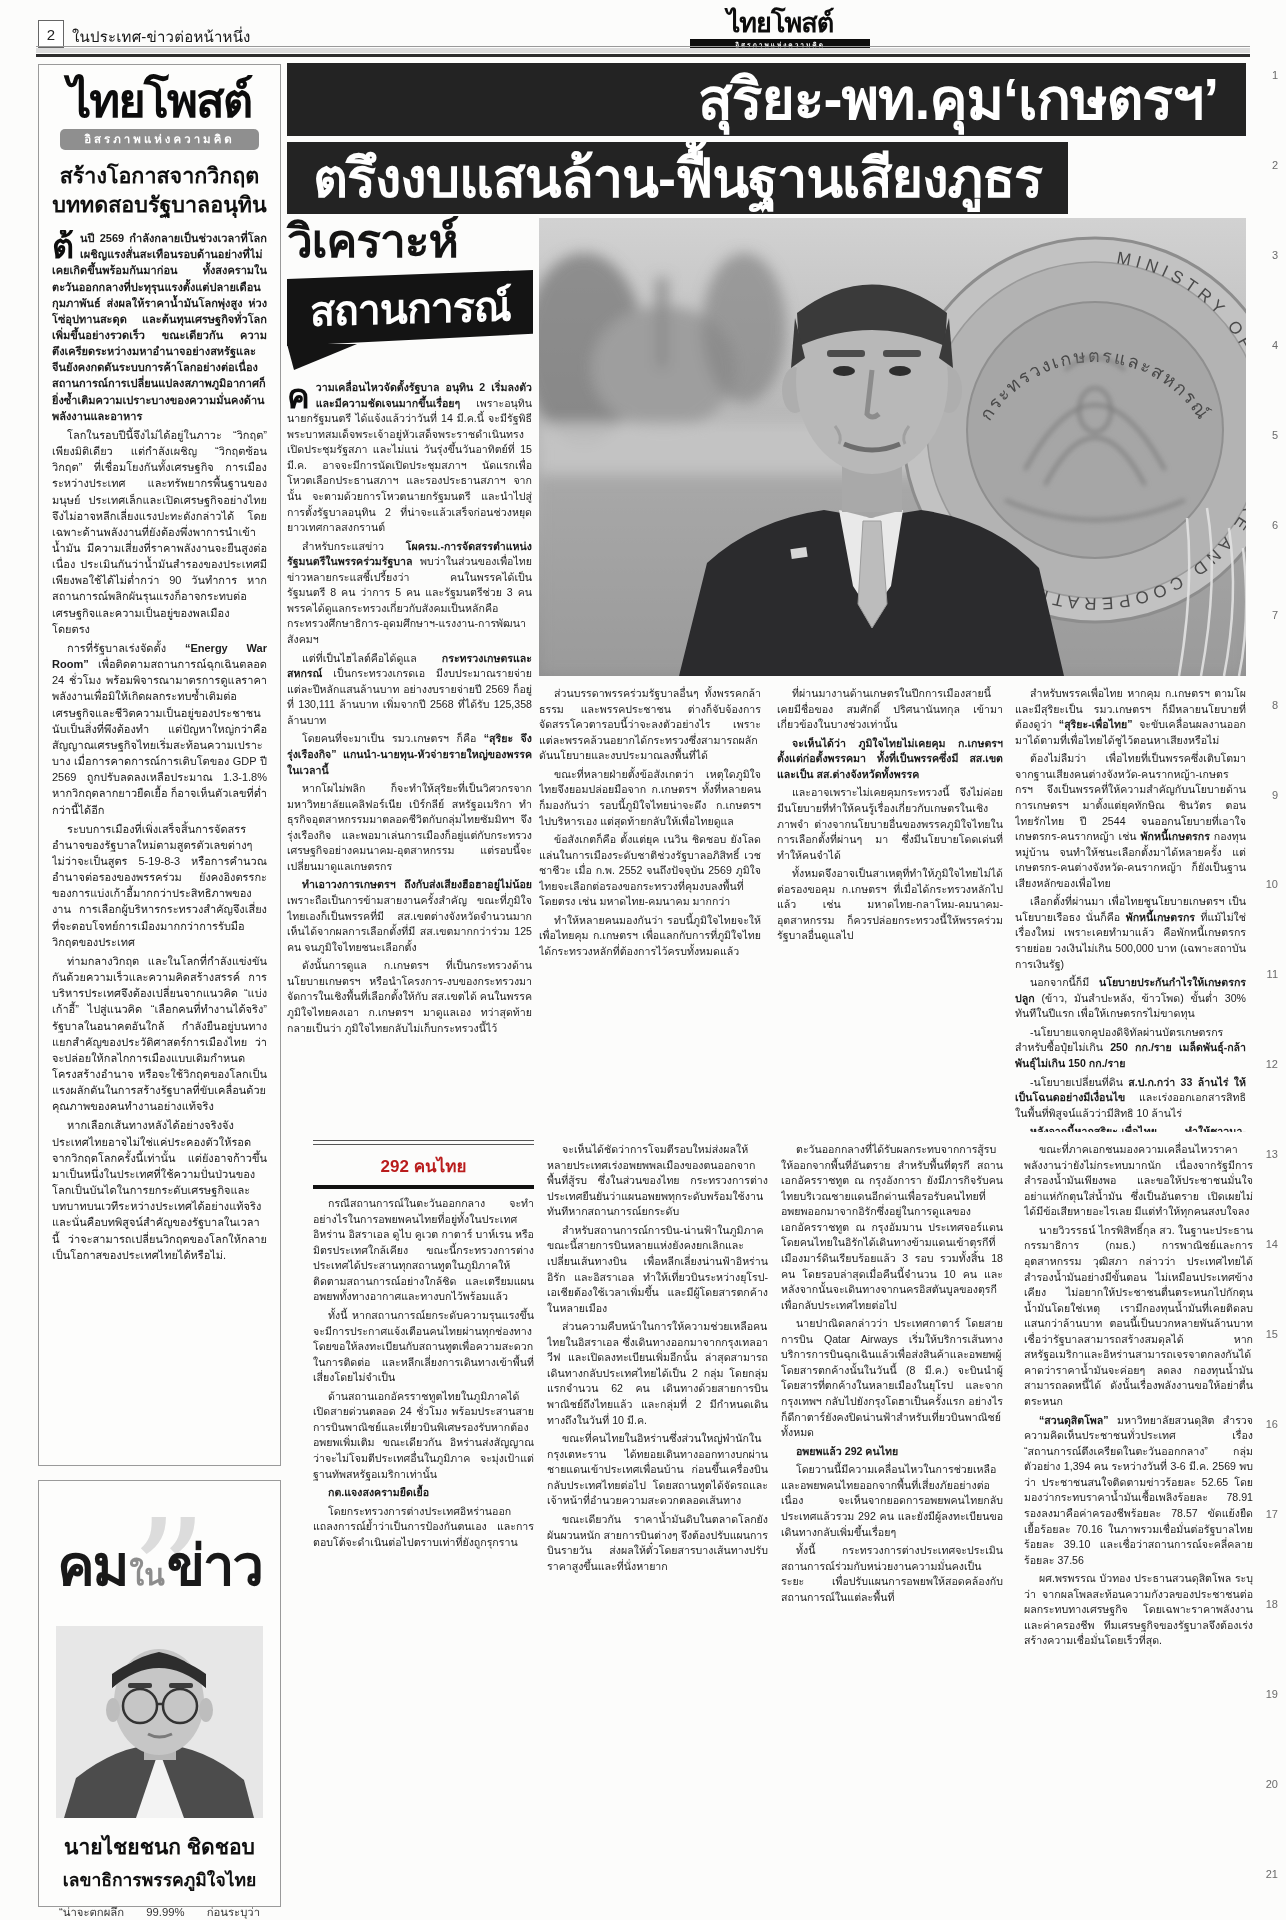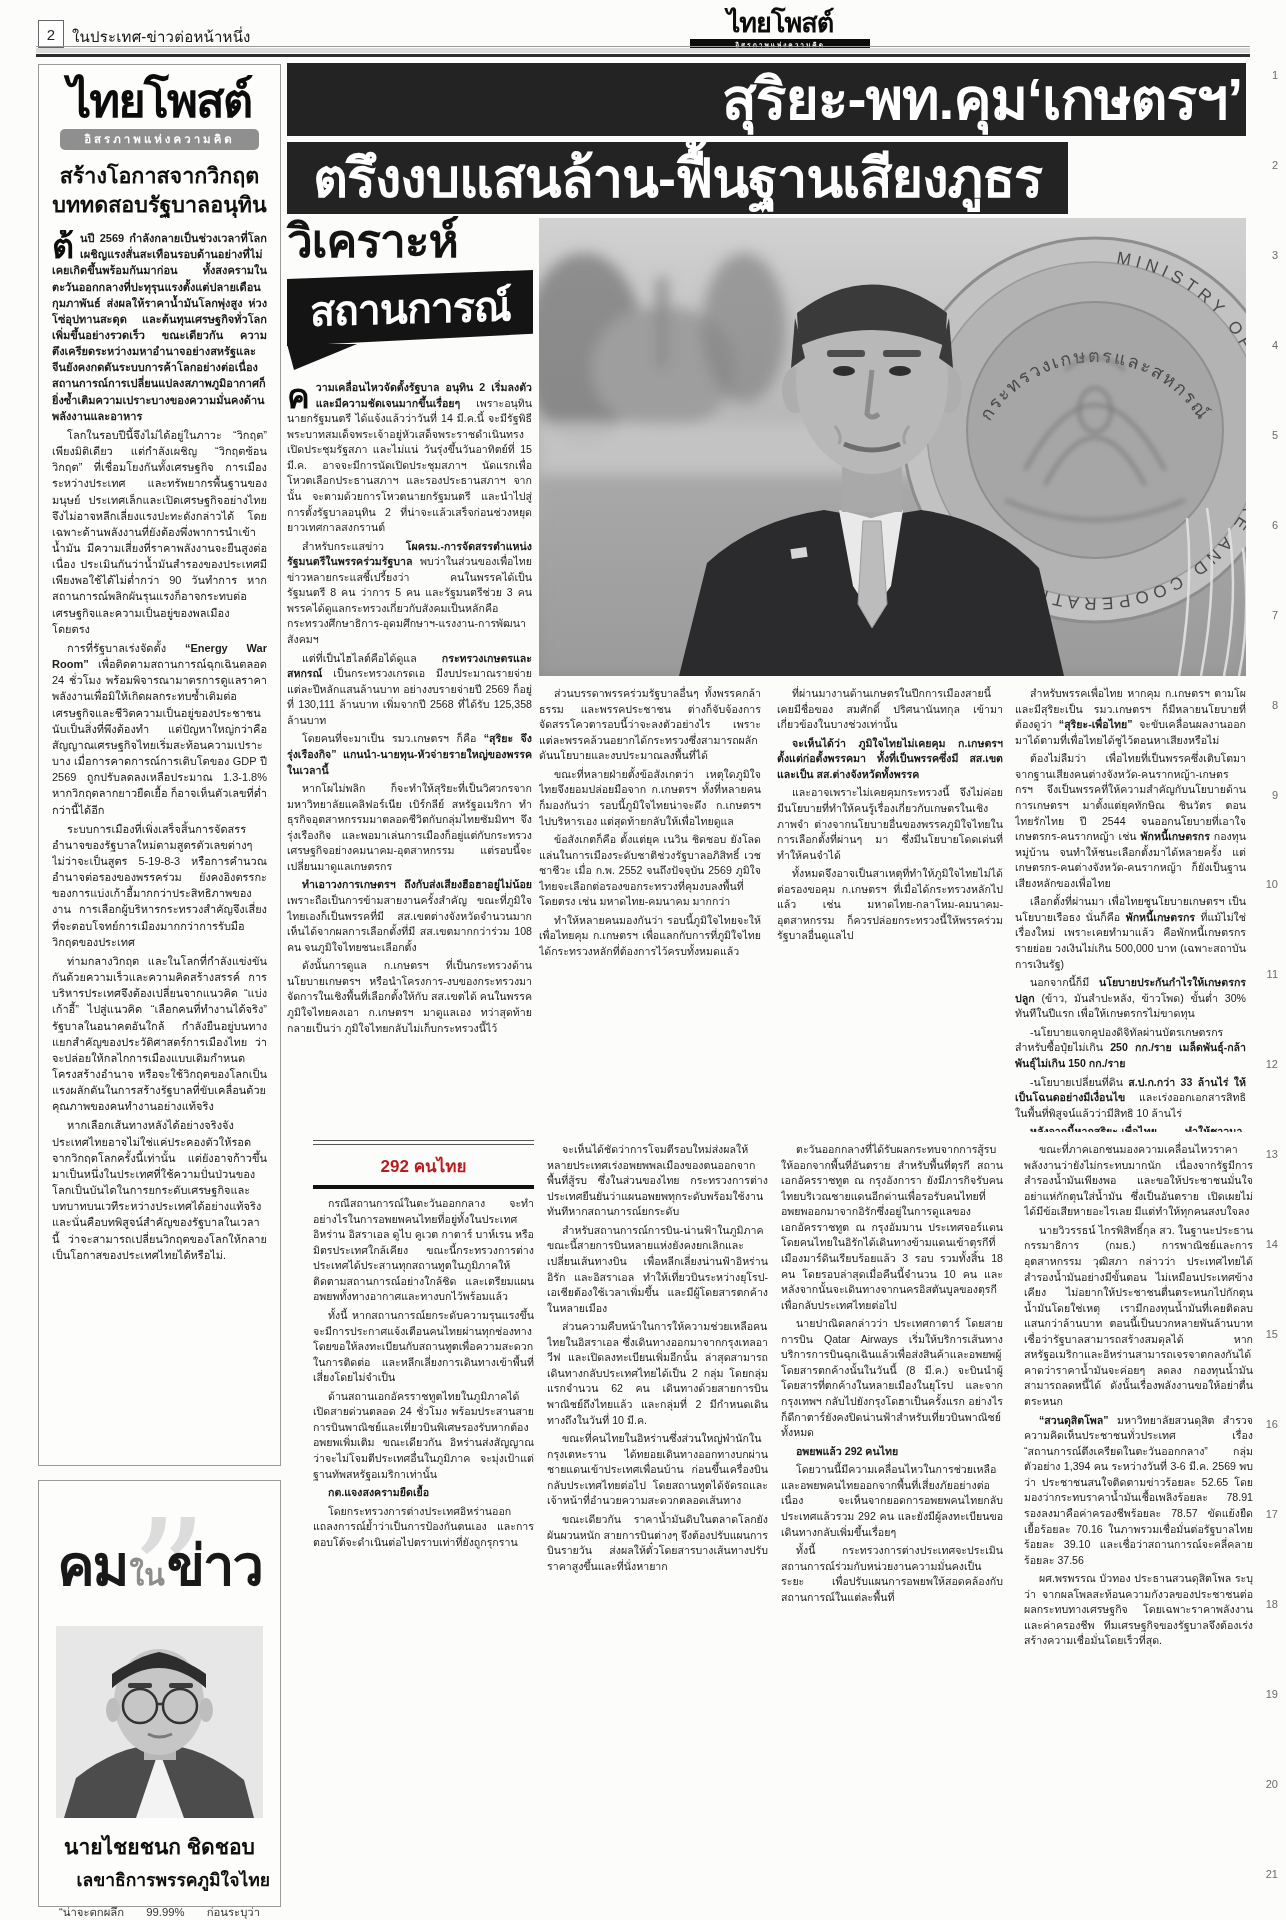--- a/index.html
+++ b/index.html
@@ -38,21 +38,21 @@
   .s2-rule{border-top:1px solid #555;height:3px}
   .s2-title{font-size:17px;font-weight:700;text-align:center;margin:4px 0 6px;color:#b91c1c}
   .s2-thick{height:4px;background:#111;margin-bottom:7px}
   
   .kom-logo{position:relative;text-align:center;white-space:nowrap}
   .kom-logo .q{position:absolute;left:50%;top:-34px;transform:translateX(-38%);font-size:150px;
                color:#dcdcdc;font-family:"DejaVu Serif",serif;z-index:0}
   .kom-logo .t1,.kom-logo .t3{font-size:56px;font-weight:900;color:#191919;position:relative;z-index:1;letter-spacing:-2px}
   .kom-logo .t2{font-size:30px;font-weight:700;color:#8d8d8d;position:relative;z-index:1;margin:0 2px}
   .kom-name{font-size:21px;font-weight:800;text-align:center;margin-top:12px;color:#101010}
-  .kom-role{font-size:17.5px;font-weight:800;text-align:right;margin-top:3px;color:#101010}
+  .kom-role{font-size:17.5px;font-weight:800;text-align:center;margin-top:3px;color:#101010}
   .kom-quote{font-size:11.3px;color:#333;margin:10px 10px 0;line-height:1.5;text-align:justify}
   
   .rail{display:flex;flex-direction:column;justify-content:space-between;align-items:flex-end}
   .rail-num{font-size:11px;color:#6a6a6a;line-height:1}
 </style>
 </head>
 <body>
 
 <div class="page">
 
@@ -100,38 +100,38 @@
     <div class="cols" style="margin-top:10px;height:1190px;font-size:11px">
         <p class="lede"><span class="dropcap">ต้</span><b>นปี 2569 กำลังกลายเป็นช่วงเวลาที่โลกเผชิญแรงสั่นสะเทือนรอบด้านอย่างที่ไม่เคยเกิดขึ้นพร้อมกันมาก่อน ทั้งสงครามในตะวันออกกลางที่ปะทุรุนแรงตั้งแต่ปลายเดือนกุมภาพันธ์ ส่งผลให้ราคาน้ำมันโลกพุ่งสูง ห่วงโซ่อุปทานสะดุด และต้นทุนเศรษฐกิจทั่วโลกเพิ่มขึ้นอย่างรวดเร็ว ขณะเดียวกัน ความตึงเครียดระหว่างมหาอำนาจอย่างสหรัฐและจีนยังคงกดดันระบบการค้าโลกอย่างต่อเนื่อง สถานการณ์การเปลี่ยนแปลงสภาพภูมิอากาศก็ยิ่งซ้ำเติมความเปราะบางของความมั่นคงด้านพลังงานและอาหาร</b></p>
         <p><span>โลกในรอบปีนี้จึงไม่ได้อยู่ในภาวะ “วิกฤต” เพียงมิติเดียว แต่กำลังเผชิญ “วิกฤตซ้อนวิกฤต” ที่เชื่อมโยงกันทั้งเศรษฐกิจ การเมืองระหว่างประเทศ และทรัพยากรพื้นฐานของมนุษย์ ประเทศเล็กและเปิดเศรษฐกิจอย่างไทยจึงไม่อาจหลีกเลี่ยงแรงปะทะดังกล่าวได้ โดยเฉพาะด้านพลังงานที่ยังต้องพึ่งพาการนำเข้าน้ำมัน มีความเสี่ยงที่ราคาพลังงานจะยืนสูงต่อเนื่อง ประเมินกันว่าน้ำมันสำรองของประเทศมีเพียงพอใช้ได้ไม่ต่ำกว่า 90 วันทำการ หากสถานการณ์พลิกผันรุนแรงก็อาจกระทบต่อเศรษฐกิจและความเป็นอยู่ของพลเมืองโดยตรง</span></p>
         <p><span>การที่รัฐบาลเร่งจัดตั้ง </span><b>“Energy War Room”</b><span> เพื่อติดตามสถานการณ์ฉุกเฉินตลอด 24 ชั่วโมง พร้อมพิจารณามาตรการดูแลราคาพลังงานเพื่อมิให้เกิดผลกระทบซ้ำเติมต่อเศรษฐกิจและชีวิตความเป็นอยู่ของประชาชน นับเป็นสิ่งที่พึงต้องทำ แต่ปัญหาใหญ่กว่าคือสัญญาณเศรษฐกิจไทยเริ่มสะท้อนความเปราะบาง เมื่อการคาดการณ์การเติบโตของ GDP ปี 2569 ถูกปรับลดลงเหลือประมาณ 1.3-1.8% หากวิกฤตลากยาวยืดเยื้อ ก็อาจเห็นตัวเลขที่ต่ำกว่านี้ได้อีก</span></p>
         <p><span>ระบบการเมืองที่เพิ่งเสร็จสิ้นการจัดสรรอำนาจของรัฐบาลใหม่ตามสูตรตัวเลขต่างๆ ไม่ว่าจะเป็นสูตร 5-19-8-3 หรือการคำนวณอำนาจต่อรองของพรรคร่วม ยังคงอิงตรรกะของการแบ่งเก้าอี้มากกว่าประสิทธิภาพของงาน การเลือกผู้บริหารกระทรวงสำคัญจึงเสี่ยงที่จะตอบโจทย์การเมืองมากกว่าการรับมือวิกฤตของประเทศ</span></p>
         <p><span>ท่ามกลางวิกฤต และในโลกที่กำลังแข่งขันกันด้วยความเร็วและความคิดสร้างสรรค์ การบริหารประเทศจึงต้องเปลี่ยนจากแนวคิด “แบ่งเก้าอี้” ไปสู่แนวคิด “เลือกคนที่ทำงานได้จริง” รัฐบาลในอนาคตอันใกล้ กำลังยืนอยู่บนทางแยกสำคัญของประวัติศาสตร์การเมืองไทย ว่าจะปล่อยให้กลไกการเมืองแบบเดิมกำหนดโครงสร้างอำนาจ หรือจะใช้วิกฤตของโลกเป็นแรงผลักดันในการสร้างรัฐบาลที่ขับเคลื่อนด้วยคุณภาพของคนทำงานอย่างแท้จริง</span></p>
         <p><span>หากเลือกเส้นทางหลังได้อย่างจริงจัง ประเทศไทยอาจไม่ใช่แค่ประคองตัวให้รอดจากวิกฤตโลกครั้งนี้เท่านั้น แต่ยังอาจก้าวขึ้นมาเป็นหนึ่งในประเทศที่ใช้ความปั่นป่วนของโลกเป็นบันไดในการยกระดับเศรษฐกิจและบทบาทบนเวทีระหว่างประเทศได้อย่างแท้จริง และนั่นคือบทพิสูจน์สำคัญของรัฐบาลในเวลานี้ ว่าจะสามารถเปลี่ยนวิกฤตของโลกให้กลายเป็นโอกาสของประเทศไทยได้หรือไม่.</span></p>
       </div>
   </div>
 
-  <div class="abs hbar" style="left:287px;top:63px;width:959px;height:73px;line-height:73px;font-size:57px;text-align:right;padding-right:4px;box-sizing:border-box">สุริยะ-พท.คุม‘เกษตรฯ’</div>
+  <div class="abs hbar" style="left:287px;top:63px;width:959px;height:73px;line-height:73px;font-size:57px;text-align:right;padding-right:28px;box-sizing:border-box">สุริยะ-พท.คุม‘เกษตรฯ’</div>
   <div class="abs hbar" style="left:287px;top:142px;width:781px;height:72px;line-height:72px;font-size:54px;text-align:center">ตรึงงบแสนล้าน-ฟื้นฐานเสียงภูธร</div>
 
   <div class="abs" style="left:287px;top:218px;width:246px;height:156px">
     <div class="an-word">วิเคราะห์</div>
     <div class="an-banner abs" style="left:0;top:52px;width:246px;height:76px">
       <span>สถานการณ์</span>
     </div>
     <div class="an-tail abs" style="left:0;top:126px;width:70px;height:26px"></div>
   </div>
 
   <div class="abs cols" style="left:287px;top:380px;width:245px;height:752px">
       <p class="lede"><span class="dropcap">ค</span><b>วามเคลื่อนไหวจัดตั้งรัฐบาล อนุทิน 2 เริ่มลงตัวและมีความชัดเจนมากขึ้นเรื่อยๆ</b><span> เพราะอนุทิน นายกรัฐมนตรี ได้แจ้งแล้วว่าวันที่ 14 มี.ค.นี้ จะมีรัฐพิธีพระบาทสมเด็จพระเจ้าอยู่หัวเสด็จพระราชดำเนินทรงเปิดประชุมรัฐสภา และไม่แน่ วันรุ่งขึ้นวันอาทิตย์ที่ 15 มี.ค. อาจจะมีการนัดเปิดประชุมสภาฯ นัดแรกเพื่อโหวตเลือกประธานสภาฯ และรองประธานสภาฯ จากนั้น จะตามด้วยการโหวตนายกรัฐมนตรี และนำไปสู่การตั้งรัฐบาลอนุทิน 2 ที่น่าจะแล้วเสร็จก่อนช่วงหยุดยาวเทศกาลสงกรานต์</span></p>
       <p><span>สำหรับกระแสข่าว </span><b>โผครม.-การจัดสรรตำแหน่งรัฐมนตรีในพรรคร่วมรัฐบาล</b><span> พบว่าในส่วนของเพื่อไทย ข่าวหลายกระแสชี้เปรี้ยงว่า คนในพรรคได้เป็นรัฐมนตรี 8 คน ว่าการ 5 คน และรัฐมนตรีช่วย 3 คน พรรคได้ดูแลกระทรวงเกี่ยวกับสังคมเป็นหลักคือ กระทรวงศึกษาธิการ-อุดมศึกษาฯ-แรงงาน-การพัฒนาสังคมฯ</span></p>
       <p><span>แต่ที่เป็นไฮไลต์คือได้ดูแล </span><b>กระทรวงเกษตรและสหกรณ์</b><span> เป็นกระทรวงเกรดเอ มีงบประมาณรายจ่ายแต่ละปีหลักแสนล้านบาท อย่างงบรายจ่ายปี 2569 ก็อยู่ที่ 130,111 ล้านบาท เพิ่มจากปี 2568 ที่ได้รับ 125,358 ล้านบาท</span></p>
       <p><span>โดยคนที่จะมาเป็น รมว.เกษตรฯ ก็คือ </span><b>“สุริยะ จึงรุ่งเรืองกิจ” แกนนำ-นายทุน-หัวจ่ายรายใหญ่ของพรรคในเวลานี้</b></p>
       <p><span>หากโผไม่พลิก ก็จะทำให้สุริยะที่เป็นวิศวกรจากมหาวิทยาลัยแคลิฟอร์เนีย เบิร์กลีย์ สหรัฐอเมริกา ทำธุรกิจอุตสาหกรรมมาตลอดชีวิตกับกลุ่มไทยซัมมิทฯ จึงรุ่งเรืองกิจ และพอมาเล่นการเมืองก็อยู่แต่กับกระทรวงเศรษฐกิจอย่างคมนาคม-อุตสาหกรรม แต่รอบนี้จะเปลี่ยนมาดูแลเกษตรกร</span></p>
-      <p><b>ทำเอาวงการเกษตรฯ ถึงกับส่งเสียงฮือฮาอยู่ไม่น้อย</b><span> เพราะถือเป็นการข้ามสายงานครั้งสำคัญ ขณะที่ภูมิใจไทยเองก็เป็นพรรคที่มี สส.เขตต่างจังหวัดจำนวนมาก เห็นได้จากผลการเลือกตั้งที่มี สส.เขตมากกว่าร่วม 108 คน จนภูมิใจไทยชนะเลือกตั้ง</span></p>
+      <p><b>ทำเอาวงการเกษตรฯ ถึงกับส่งเสียงฮือฮาอยู่ไม่น้อย</b><span> เพราะถือเป็นการข้ามสายงานครั้งสำคัญ ขณะที่ภูมิใจไทยเองก็เป็นพรรคที่มี สส.เขตต่างจังหวัดจำนวนมาก เห็นได้จากผลการเลือกตั้งที่มี สส.เขตมากกว่าร่วม 125 คน จนภูมิใจไทยชนะเลือกตั้ง</span></p>
       <p><span>ดังนั้นการดูแล ก.เกษตรฯ ที่เป็นกระทรวงด้านนโยบายเกษตรฯ หรือนำโครงการ-งบของกระทรวงมาจัดการในเชิงพื้นที่เลือกตั้งให้กับ สส.เขตได้ คนในพรรคภูมิใจไทยคงเอา ก.เกษตรฯ มาดูแลเอง ทว่าสุดท้ายกลายเป็นว่า ภูมิใจไทยกลับไม่เก็บกระทรวงนี้ไว้</span></p>
     </div>
 
   <div class="abs" style="left:539px;top:218px;width:707px;height:458px;overflow:hidden">
     <svg width="707" height="458" viewBox="0 0 707 458">
       <defs>
         <linearGradient id="sky" x1="0" y1="0" x2="0" y2="1">
           <stop offset="0" stop-color="#d2d2d2"></stop>
             <stop offset="0.5" stop-color="#b4b4b4"></stop>
             <stop offset="1" stop-color="#8e8e8e"></stop>

